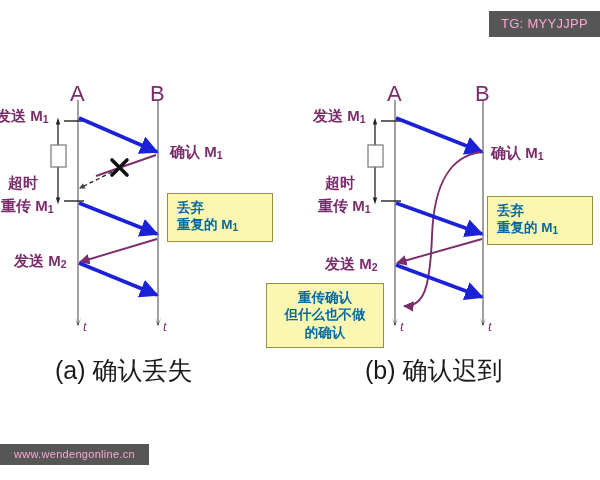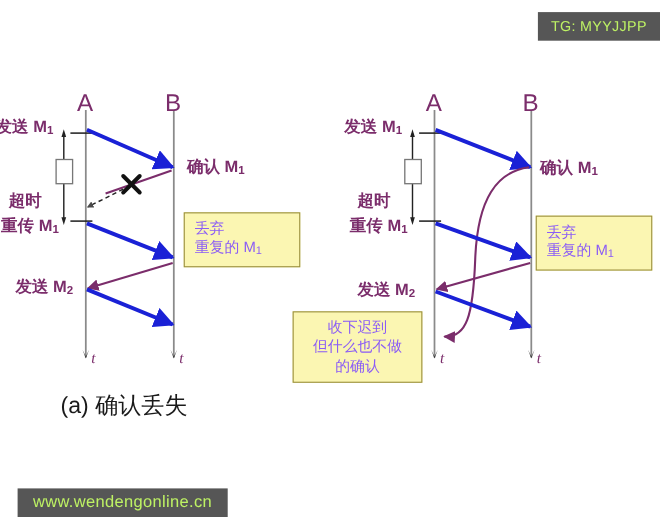--- a/index.html
+++ b/index.html
@@ -18,28 +18,28 @@
   #diagram-svg {
     position: absolute;
     left: 0;
     top: 0;
     width: 600px;
     height: 480px;
   }
   .tag-badge {
     position: absolute;
     background: #565656;
-    color: #bef264;
+    color: #f9a8d4;
     font-size: 13px;
     letter-spacing: 0.3px;
     padding: 5px 12px 6px 12px;
     white-space: nowrap;
   }
   #tg-badge { right: 0px; top: 11px; }
-  #wm-badge { left: 16px; top: 444px; font-size: 15px; padding: 4px 14px 5px 14px;}
+  #wm-badge { left: 0; top: 444px; font-size: 11px; padding: 4px 14px 5px 14px;}
 
   .lbl {
     position: absolute;
     white-space: nowrap;
     color: #7b2d6b;
     font-weight: bold;
     font-size: 15px;
     line-height: 1;
   }
   .lbl .sub {
@@ -58,34 +58,34 @@
     color: #7b2d6b;
     font-size: 14px;
     font-style: italic;
     font-family: "Liberation Serif", "DejaVu Serif", serif;
     line-height: 1;
   }
   .note {
     position: absolute;
     background: #fbf6b2;
     border: 1px solid #9a8f3c;
-    color: #8b5cf6;
-    font-weight: normal;
+    color: #0369a1;
+    font-weight: bold;
     font-size: 13.5px;
     line-height: 1.28;
     padding: 5px 9px 6px 9px;
     white-space: nowrap;
     box-sizing: border-box;
   }
   .note .sub { font-size: 10px; vertical-align: -2px; }
   .note.center { text-align: center; }
   .caption {
     position: absolute;
     color: #1a1a1a;
-    font-size: 21px;
+    font-size: 25px;
     line-height: 1;
     white-space: nowrap;
   }
 </style>
 </head>
 <body>
 
 <div id="stage">
 
   <svg id="diagram-svg" viewBox="0 0 600 480">
@@ -205,25 +205,26 @@
   <div class="lbl" style="left:491px; top:145px;">
     <span>确认 M</span><span class="sub">1</span>
   </div>
 
   <div class="note" style="left:487px; top:196px; width:106px;">
     <div><span>丢弃</span></div>
     <div><span>重复的 M</span><span class="sub">1</span></div>
   </div>
 
   <div class="note center" style="left:266px; top:283px; width:118px;">
-    <div>收下迟到</div>
+    <div>重传确认</div>
     <div>但什么也不做</div>
     <div>的确认</div>
   </div>
 
   <div class="t-label" style="left:400px; top:320px;">t</div>
   <div class="t-label" style="left:488px; top:320px;">t</div>
 
+  <div class="caption" style="left:365px; top:358px;">(b) 确认迟到</div>
 
   <div class="tag-badge" id="tg-badge">TG: MYYJJPP</div>
   <div class="tag-badge" id="wm-badge">www.wendengonline.cn</div>
 
 </div>
 
 </body></html>

